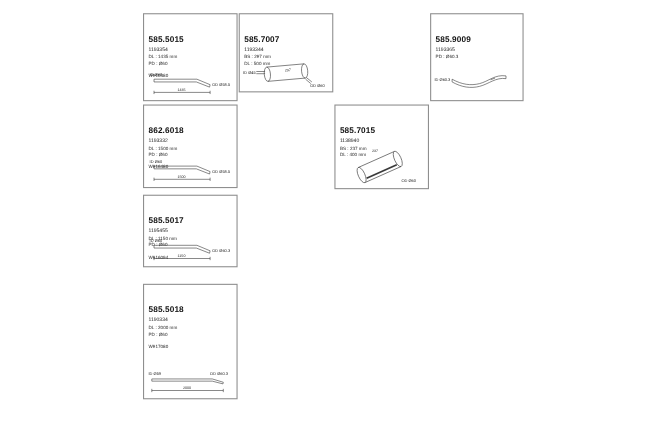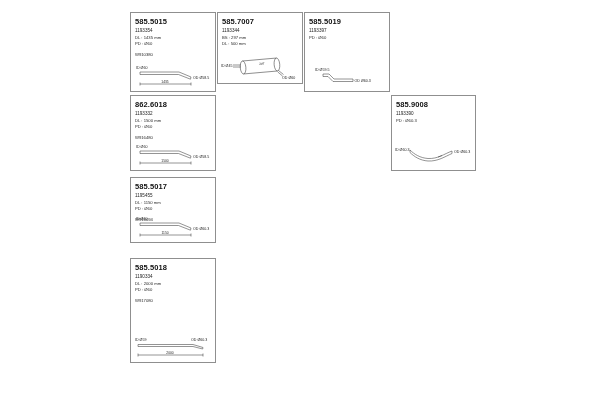--- a/index.html
+++ b/index.html
@@ -2,21 +2,21 @@
 <html><head>
 <meta charset="utf-8">
 <style>
   html,body{margin:0;padding:0;background:#ffffff;}
   .sheet{
     position:relative;width:600px;height:400px;background:#ffffff;overflow:hidden;
     font-family:"Liberation Sans", sans-serif;color:#1a1a1a;
   }
   .cell{
     position:absolute;box-sizing:border-box;border:1px solid #8f8f8f;background:#fff;
-    padding:5px 4px 2px 4px;overflow:hidden;
+    padding:19px 4px 2px 4px;overflow:hidden;
   }
   .pn{font-size:7.5px;font-weight:bold;color:#111;line-height:1.1;margin-bottom:2px;letter-spacing:.1px;}
   .ref{font-size:4.6px;color:#222;line-height:1.3;margin-bottom:1px;}
   .attr{font-size:4.2px;color:#2a2a2a;line-height:1.35;}
   .code{font-size:4.2px;color:#2a2a2a;margin-top:5px;line-height:1.2;}
   .diag{position:absolute;left:2px;bottom:2px;}
   .diag path,.diag line,.diag ellipse,.diag rect{fill:none;stroke:#3a3a3a;stroke-width:.55;}
   .diag .band{stroke-width:1.6;}
   .diag text{font-size:3.6px;fill:#222;font-family:"Liberation Sans",sans-serif;}
   .diag text.dim{font-size:3.3px;}
@@ -61,34 +61,34 @@
         <line x1="23" y1="21.5" x2="57" y2="21.5"></line>
         <ellipse cx="57" cy="15" rx="2.8" ry="6.5"></ellipse>
         <text class="dim" x="42" y="14" text-anchor="middle">297</text>
       </g>
       <line x1="58.5" y1="19.5" x2="63.5" y2="23.5"></line>
       <line x1="57.8" y1="21" x2="62.5" y2="25"></line>
       <text x="62" y="28">OD Ø60</text>
     </svg>
   </div>
 
-  <div class="cell" style="left:304px;top:12px;width:86px;height:80px">
-    <div class="pn">585.5019</div>
-    <div class="ref">1193397</div>
-    <div class="attr">PD : Ø60</div>
-    <svg class="diag" width="80" height="28" viewBox="0 0 80 28">
-      <text x="8" y="10">ID Ø59.5</text>
-      <path d="M16,13 H22 L27,18 H46"></path>
-      <path d="M16,15.5 H21 L26,20.5 H46"></path>
-      <line x1="16" y1="13" x2="16" y2="15.5"></line>
-      <line x1="46" y1="18" x2="46" y2="20.5"></line>
-      <text x="47.5" y="21">OD Ø60.3</text>
+
+  <div class="cell" style="left:391px;top:12px;width:85px;height:80px">
+    <div class="pn">585.9009</div>
+    <div class="ref">1193365</div>
+    <div class="attr">PD : Ø60.3</div>
+    <svg class="diag" width="82" height="30" viewBox="0 0 82 30">
+      <text x="1" y="15">ID Ø60.3</text>
+      <path d="M17,13 C26,18 34,19 42,17 S56,8.5 66,10"></path>
+      <path d="M17,15.5 C26,20.5 34,21.5 42,19.5 S57,11 66,12.5"></path>
+      <line x1="17" y1="13" x2="17" y2="15.5"></line>
+      <line x1="66" y1="10" x2="66" y2="12.5"></line>
+      <line x1="52" y1="13.5" x2="56" y2="12"></line>
     </svg>
   </div>
-
 
   <div class="cell" style="left:130px;top:95px;width:86px;height:76px">
     <div class="pn">862.6018</div>
     <div class="ref">1193332</div>
     <div class="attr">DL : 1500 mm</div>
     <div class="attr">PD : Ø60</div>
     <div class="code">W916480</div>
     <svg class="diag" width="80" height="28" viewBox="0 0 80 28">
       <text x="3" y="8">ID Ø60</text>
       <path d="M7,11 H46 L58,16"></path>
@@ -96,35 +96,38 @@
       <line x1="7" y1="11" x2="7" y2="13.5"></line>
       <line x1="58" y1="16" x2="57.5" y2="18.2"></line>
       <text x="60" y="17.5">OD Ø58.5</text>
       <line x1="7" y1="23" x2="58" y2="23"></line>
       <line x1="7" y1="21.5" x2="7" y2="24.5"></line>
       <line x1="58" y1="21.5" x2="58" y2="24.5"></line>
       <text class="dim" x="32" y="22" text-anchor="middle">1500</text>
     </svg>
   </div>
 
-
-  <div class="cell" style="left:391px;top:95px;width:85px;height:76px">
-    <div class="pn">585.9008</div>
-    <div class="ref">1193390</div>
-    <div class="attr">PD : Ø60.3</div>
-    <svg class="diag" width="82" height="30" viewBox="0 0 82 30">
-      <text x="1" y="13">ID Ø60.3</text>
-      <path d="M16,12 C20,16 26,20 34,20.5 C44,21 50,16 58,13"></path>
-      <path d="M16,14.5 C20,18.5 26,22.5 34,23 C44,23.5 51,18.5 58,15.5"></path>
-      <line x1="16" y1="12" x2="16" y2="14.5"></line>
-      <line x1="58" y1="13" x2="58" y2="15.5"></line>
-      <line x1="44" y1="19" x2="48" y2="17.5"></line>
-      <text x="60" y="15">OD Ø60.3</text>
+  <div class="cell" style="left:304px;top:95px;width:86px;height:77px">
+    <div class="pn">585.7015</div>
+    <div class="ref">1138940</div>
+    <div class="attr">BS : 237 mm</div>
+    <div class="attr">DL : 400 mm</div>
+    <svg class="diag" width="80" height="36" viewBox="0 0 80 36">
+      <text class="dim" x="34" y="5" text-anchor="middle">237</text>
+      <g transform="rotate(-24 40 18)">
+        <ellipse cx="20" cy="18" rx="3" ry="7.5"></ellipse>
+        <line x1="20" y1="10.5" x2="56" y2="10.5"></line>
+        <line x1="20" y1="25.5" x2="56" y2="25.5"></line>
+        <ellipse cx="56" cy="18" rx="3" ry="7.5"></ellipse>
+        <line class="band" x1="23" y1="22.5" x2="53" y2="22.5"></line>
+      </g>
+      <text x="58" y="32">OD Ø60</text>
     </svg>
   </div>
+
 
   <div class="cell" style="left:130px;top:177px;width:86px;height:66px">
     <div class="pn">585.5017</div>
     <div class="ref">1195455</div>
     <div class="attr">DL : 1150 mm</div>
     <div class="attr">PD : Ø60</div>
     <div class="code">W916094</div>
     <svg class="diag" width="80" height="28" viewBox="0 0 80 28">
       <text x="3" y="8">ID Ø60</text>
       <path d="M7,11 H46 L58,16"></path>

